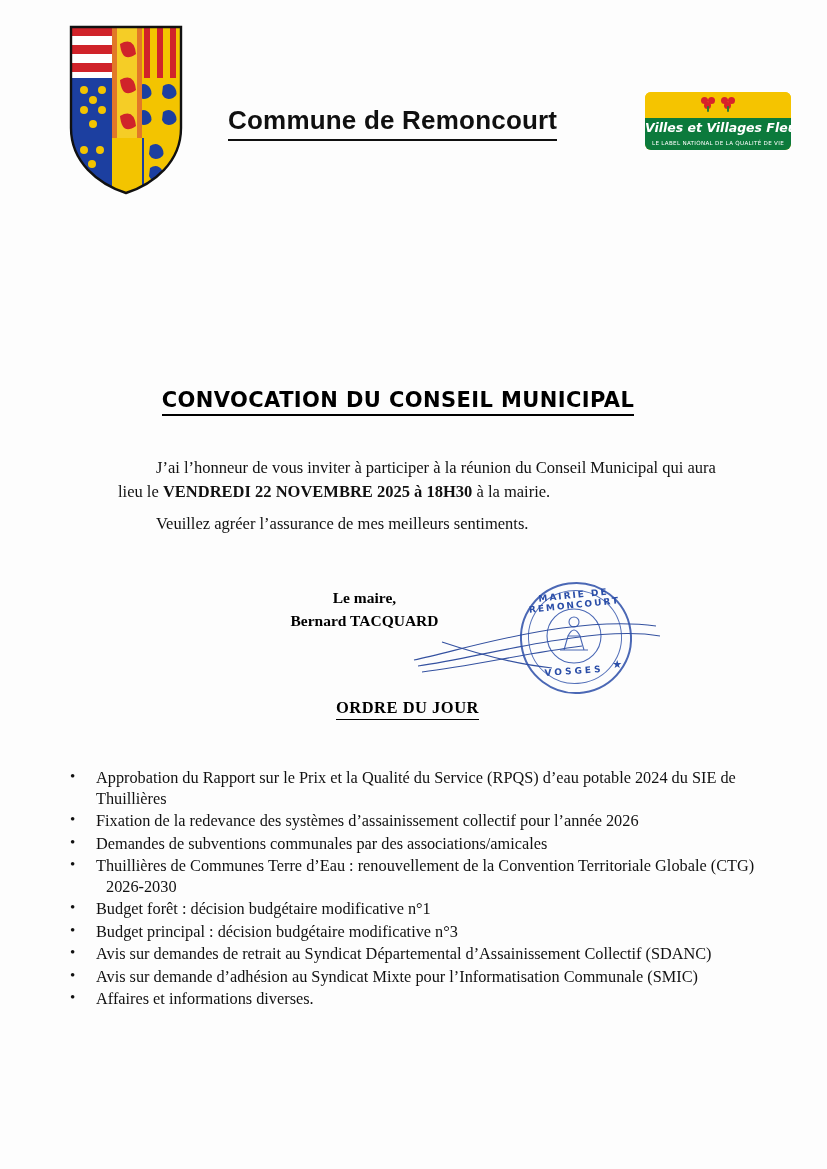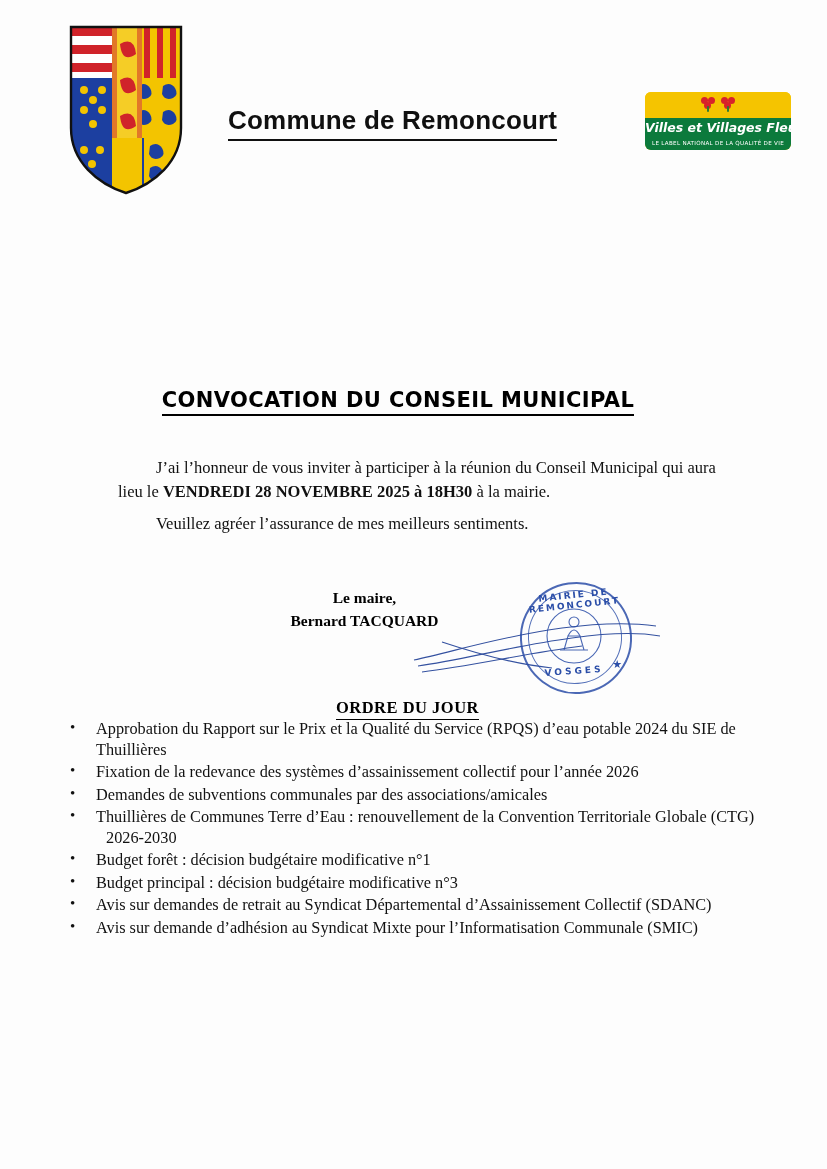--- a/index.html
+++ b/index.html
@@ -266,21 +266,21 @@
     font-weight: bold;
     font-size: 16.5px;
     letter-spacing: 0.5px;
     border-bottom: 1.6px solid #000;
     padding-bottom: 1px;
     display: inline-block;
   }
   ul.agenda {
     position: absolute;
     left: 42px;
-    top: 719px;
+    top: 768px;
     width: 740px;
     margin: 0;
     padding: 0 0 0 28px;
     list-style: none;
   }
   ul.agenda li {
     position: relative;
     font-size: 16.3px;
     line-height: 1.26;
     margin: 0 0 2px 0;
@@ -406,21 +406,21 @@
       <div class="fleurs-sub">LE LABEL NATIONAL DE LA QUALITÉ DE VIE</div>
     </div>
   </div>
 
   <div class="doc-title">
     <span>CONVOCATION DU CONSEIL MUNICIPAL</span>
   </div>
 
   <div class="para p-invite">
     <span>J’ai l’honneur de vous inviter à participer à la réunion du Conseil Municipal qui aura lieu le</span>
-    <b>VENDREDI 28 NOVEMBRE 2025 à 18H30</b><span> à la mairie.</span>
+    <b>VENDREDI 22 NOVEMBRE 2025 à 18H30</b><span> à la mairie.</span>
   </div>
 
   <div class="para p-regards">Veuillez agréer l’assurance de mes meilleurs sentiments.</div>
 
 
   <div class="signature">
     <div>Le maire,</div>
     <div>Bernard TACQUARD</div>
   </div>
 
@@ -476,15 +476,18 @@
     </li>
     <li>
       <span>Budget principal : décision budgétaire modificative n°3</span>
     </li>
     <li>
       <span>Avis sur demandes de retrait au Syndicat Départemental d’Assainissement Collectif (SDANC)</span>
     </li>
     <li>
       <span>Avis sur demande d’adhésion au Syndicat Mixte pour l’Informatisation Communale (SMIC)</span>
     </li>
+    <li>
+      <span>Affaires et informations diverses.</span>
+    </li>
   </ul>
 
 </div>
 
 </body></html>

